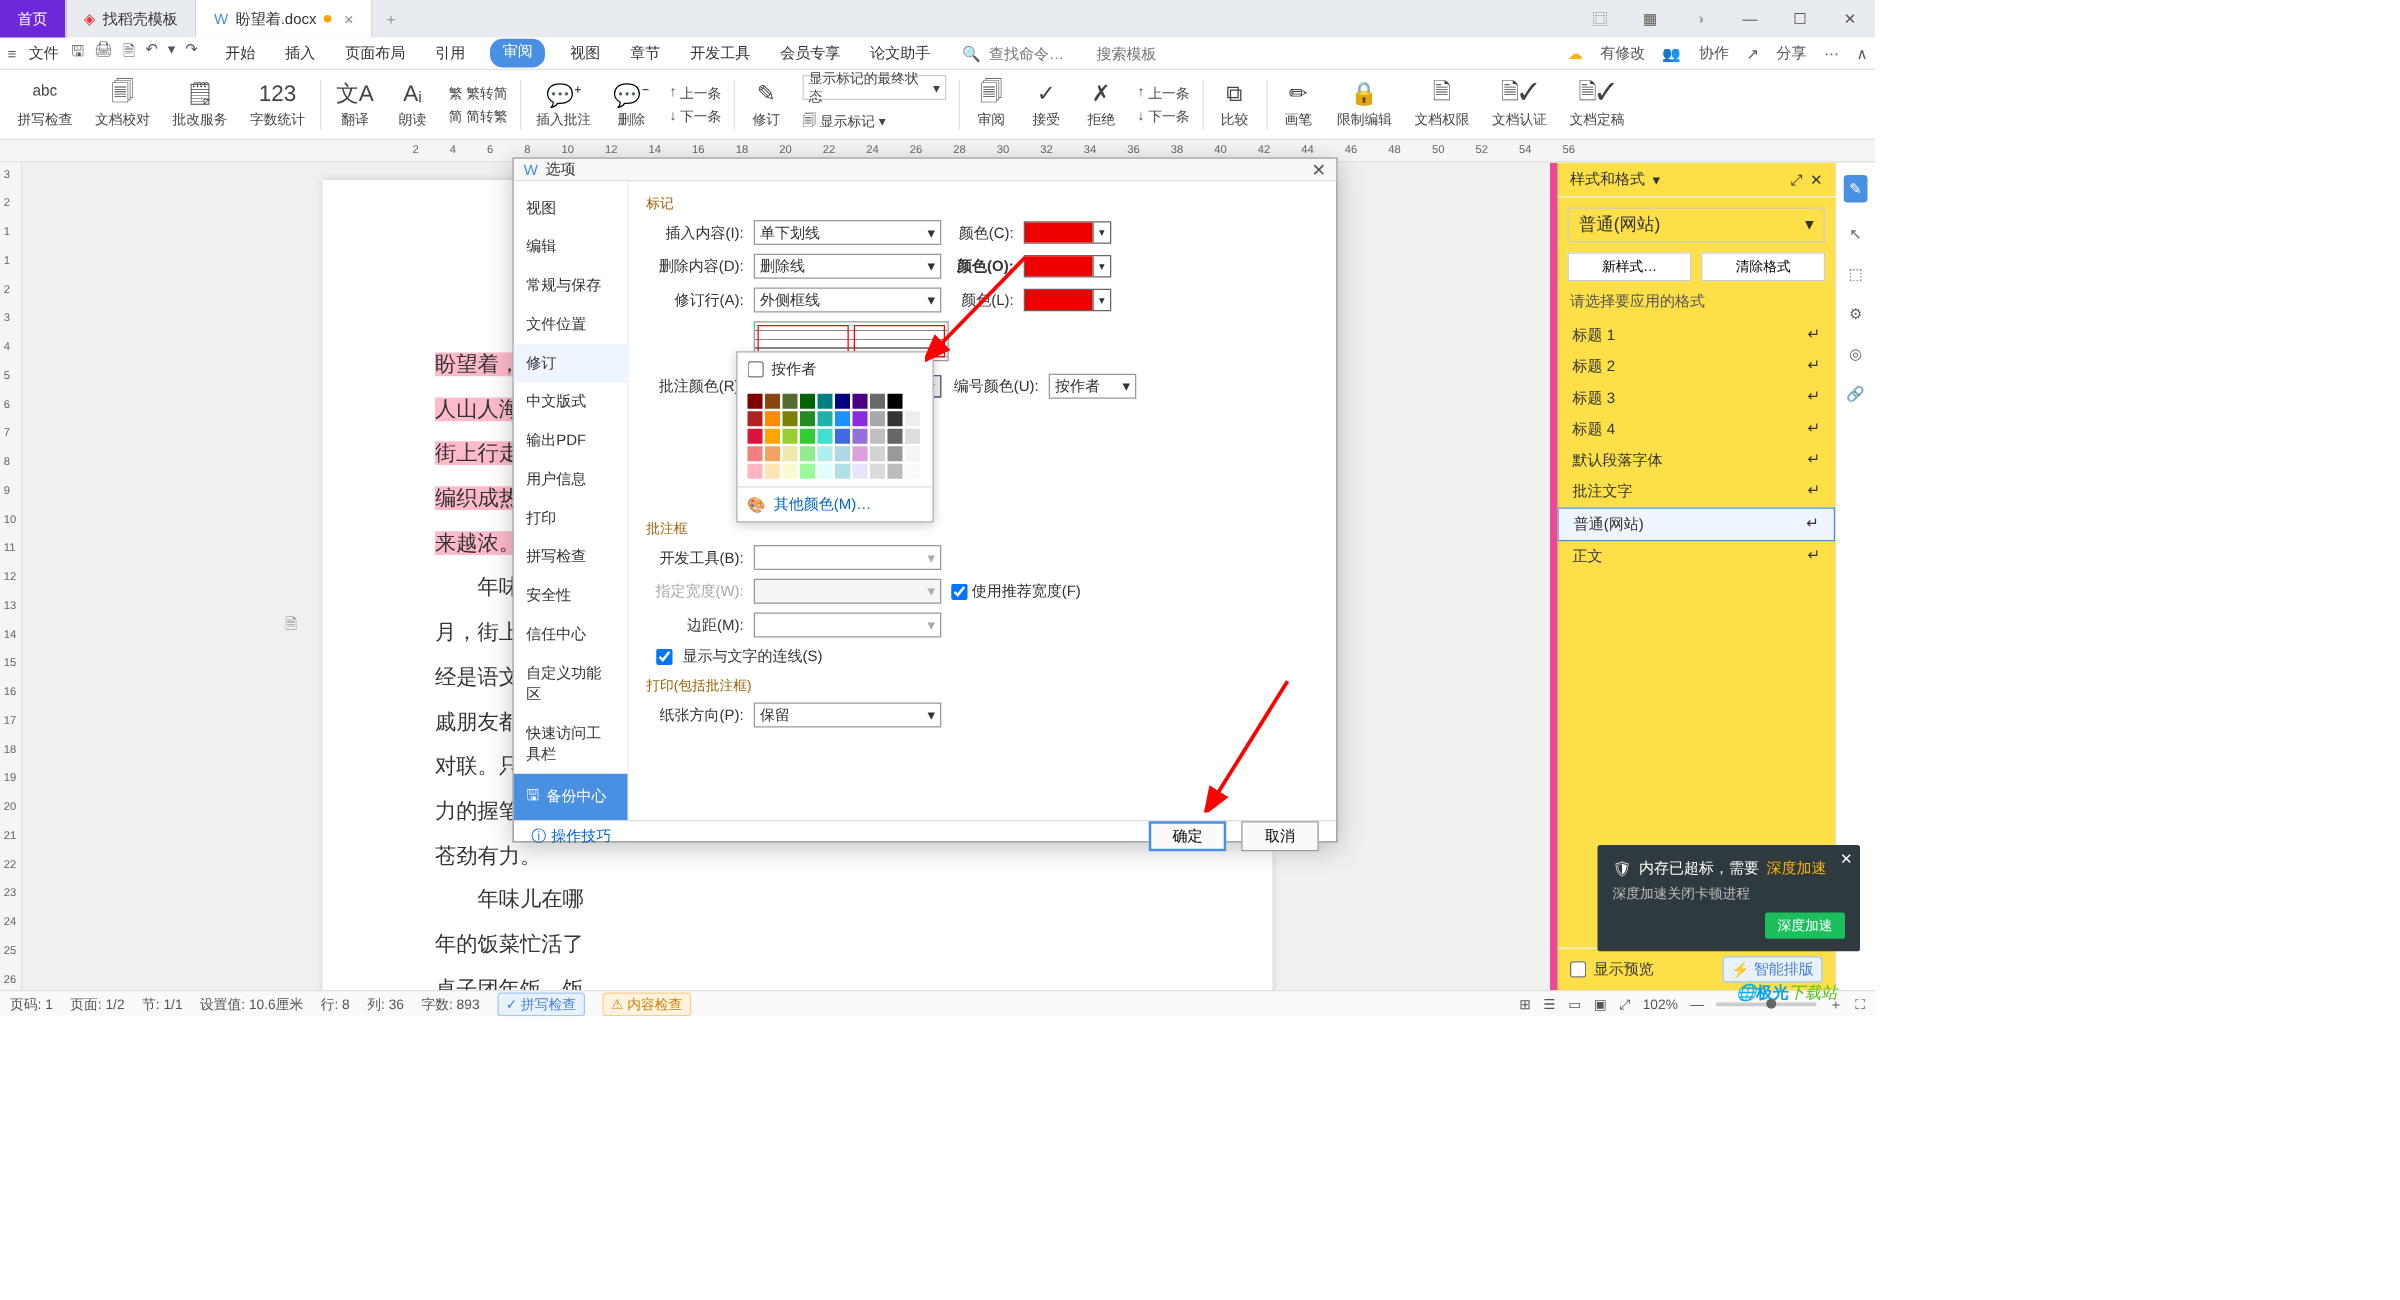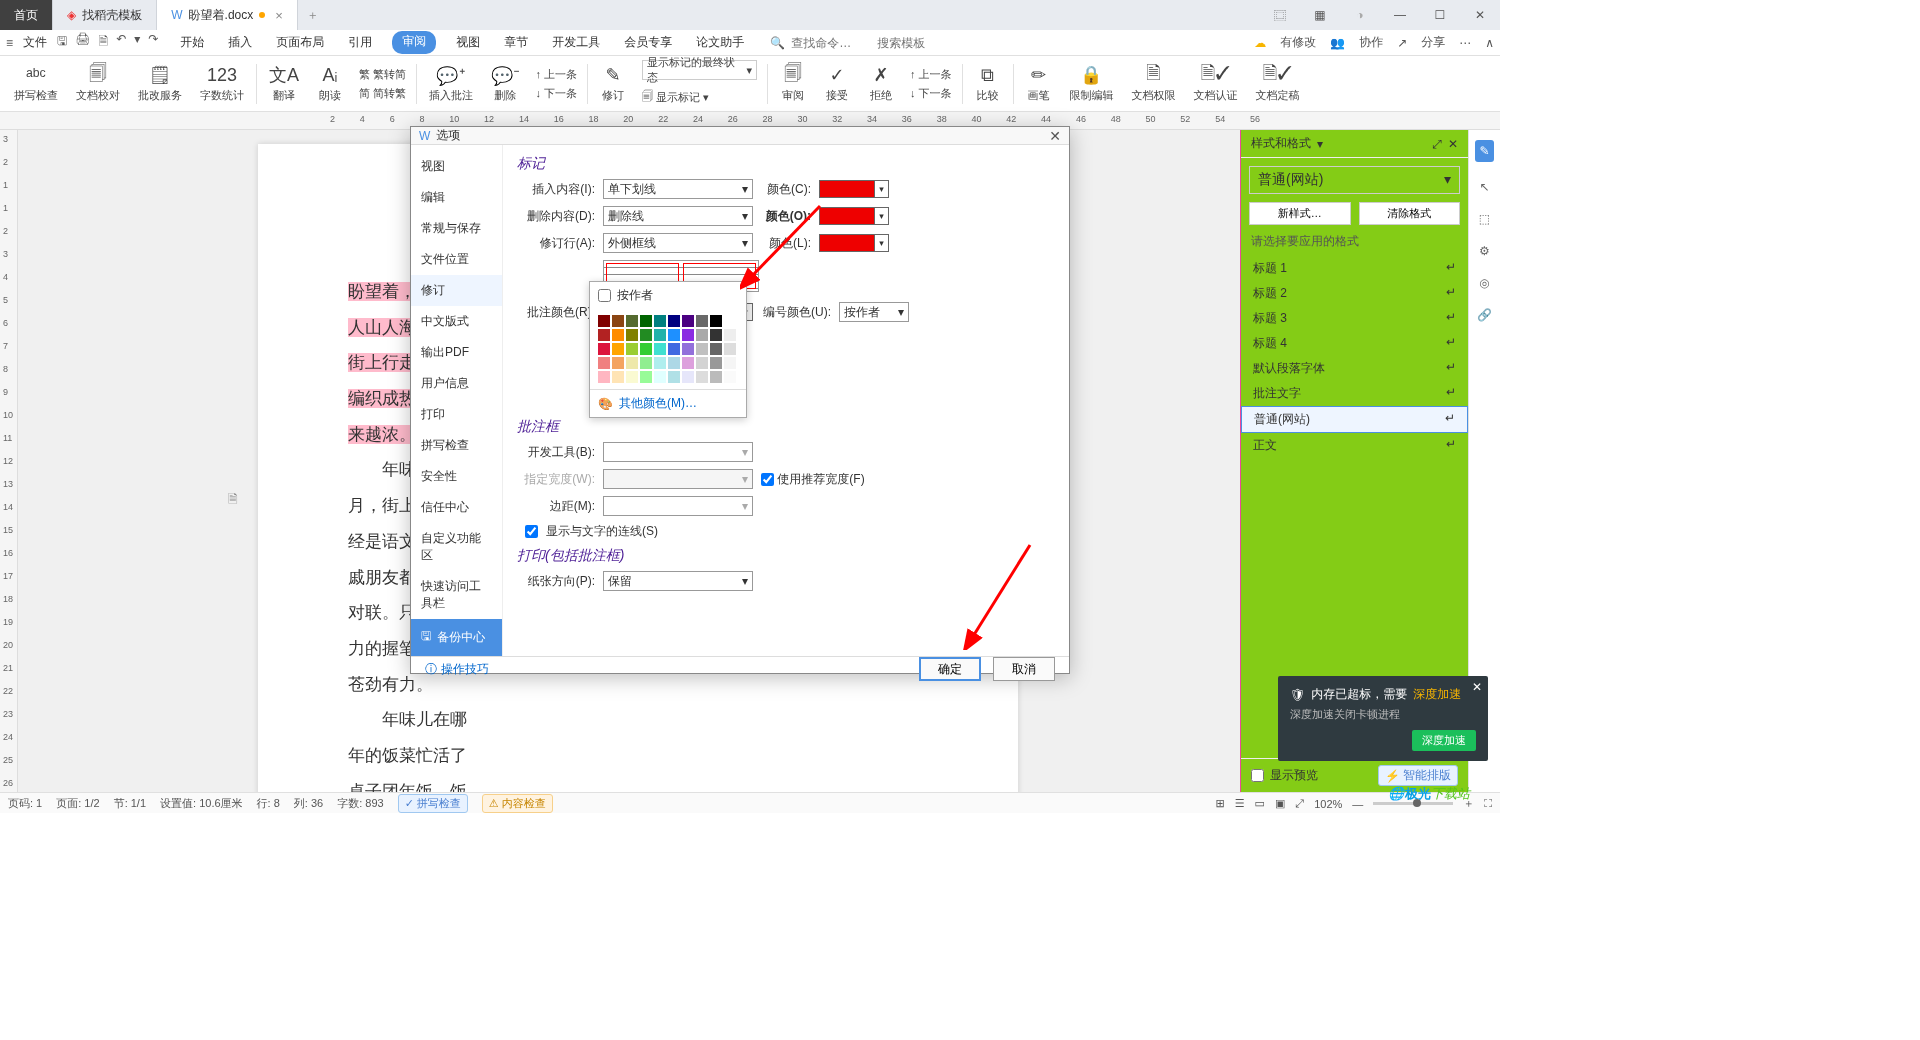--- a/index.html
+++ b/index.html
@@ -1,21 +1,21 @@
 <!DOCTYPE html>
 <html><head>
 <meta charset="utf-8">
 <style>
 * { box-sizing: border-box; margin: 0; padding: 0; font-family: "Microsoft YaHei", sans-serif; }
 body { background: #fff; font-size: 12px; color: #333; overflow: hidden; width: 1500px; height: 813px; position: relative; }
 
 .titlebar { height: 30px; background: #e8ebf0; display: flex; align-items: stretch; }
 .tab { display: flex; align-items: center; padding: 0 14px; border-right: 1px solid #d0d4da; gap: 6px; }
 .tab.active { background: #fff; }
-.tab.home { background: #404040; color: #fff; min-width: 48px; justify-content: center; }
+.tab.home { background: #6d28d9; color: #fff; min-width: 48px; justify-content: center; }
 .tab .close { color: #888; font-size: 13px; margin-left: 4px; }
 .tab .dot { width: 6px; height: 6px; background: #ffa500; border-radius: 50%; }
 .tab-add { width: 30px; display: flex; align-items: center; justify-content: center; color: #888; }
 .win-controls { margin-left: auto; display: flex; }
 .win-controls .wc { width: 40px; display: flex; align-items: center; justify-content: center; color: #555; }
 
 .menubar { height: 26px; display: flex; align-items: center; border-bottom: 1px solid #e0e0e0; padding: 0 6px; gap: 2px; }
 .mb-left { display: flex; align-items: center; gap: 10px; }
 .mb-icons { display: flex; gap: 8px; color: #555; }
 .mb-tabs { display: flex; gap: 16px; margin-left: 16px; }
@@ -35,21 +35,21 @@
 
 .ruler-h { height: 18px; background: #f5f5f5; border-bottom: 1px solid #ddd; margin-left: 0px; position: relative; font-size: 9px; color: #666; }
 .ruler-ticks { position: absolute; left: 330px; right: 240px; top: 2px; display: flex; justify-content: space-between; }
 .main { display: flex; height: 662px; }
 .ruler-v { width: 18px; background: #f5f5f5; border-right: 1px solid #ddd; position: relative; font-size: 9px; color: #666; }
 .ruler-v .vt { position: absolute; left: 3px; }
 .doc-area { flex: 1; background: #f0f0f0; position: relative; overflow: hidden; }
 .page { position: absolute; left: 240px; top: 14px; width: 760px; height: 1000px; background: #fff; box-shadow: 0 0 6px rgba(0,0,0,.15); padding: 130px 90px 60px 90px; font-size: 17px; line-height: 2.1; color: #333; font-family: SimSun, serif; }
 .page .hl { background: #fbc; }
 
-.sidepanel { width: 228px; border-left: 1px solid #ec4899; background: #84cc16; display: flex; flex-direction: column; }
+.sidepanel { width: 228px; border-left: 6px solid #ec4899; background: #fde047; display: flex; flex-direction: column; }
 .sp-head { height: 28px; display: flex; align-items: center; padding: 0 10px; border-bottom: 1px solid #eee; font-size: 12px; gap: 6px; }
 .sp-style-sel { margin: 8px; padding: 4px 8px; border: 1px solid #ccc; display: flex; justify-content: space-between; font-size: 14px; }
 .sp-btns { display: flex; gap: 8px; padding: 0 8px 8px 8px; }
 .sp-btns button { flex: 1; font-size: 11px; padding: 3px 0; border: 1px solid #ccc; background: #fff; }
 .sp-label { padding: 0 10px 6px 10px; color: #555; }
 .sp-list { flex: 1; overflow: auto; }
 .sp-list .it { padding: 4px 12px; display: flex; justify-content: space-between; font-size: 12px; }
 .sp-list .it.sel { border: 1px solid #4a90e2; background: #eef5ff; }
 .sp-foot { padding: 6px 10px; border-top: 1px solid #eee; font-size: 12px; display:flex; align-items:center; gap:6px;}
 
@@ -60,21 +60,21 @@
 
 .dialog { position: absolute; left: 410px; top: 126px; width: 660px; height: 548px; background: #fff; border: 1px solid #888; z-index: 50; display: flex; flex-direction: column; box-shadow: 0 4px 20px rgba(0,0,0,.25); }
 .dlg-title { height: 24px; background: #f8f8f8; display: flex; align-items: center; padding: 0 8px; font-size: 12px; border-bottom: 1px solid #ddd; }
 .dlg-title .x { margin-left: auto; font-size: 14px; color: #555; }
 .dlg-body { flex: 1; display: flex; }
 .dlg-nav { width: 92px; background: #fff; border-right: 1px solid #eee; padding-top: 6px; display:flex; flex-direction:column;}
 .dlg-nav .nv { padding: 7px 10px; font-size: 12px; color: #333; }
 .dlg-nav .nv.sel { background: #eef5ff; }
 .dlg-nav .backup { margin-top:auto; background: #4a90e2; color:#fff; padding:8px 10px; display:flex; gap:6px; align-items:center; }
 .dlg-content { flex: 1; padding: 10px 14px; font-size: 12px; color: #333; position: relative; }
-.dlg-section { font-size: 14px; color: #4c1d95; margin-bottom: 6px; font-style: italic; }
+.dlg-section { font-size: 11px; color: #a16207; margin-bottom: 6px; }
 .dlg-row { display: flex; align-items: center; gap: 8px; margin-bottom: 7px; }
 .dlg-row label { width: 78px; text-align: right; font-size: 12px; color: #333; }
 .dlg-sel { flex: 1; height: 20px; border: 1px solid #999; font-size: 12px; padding: 0 4px; display:flex; align-items:center; justify-content:space-between; max-width:150px; background:#fff;}
 .color-sw { width: 70px; height: 18px; border: 1px solid #666; display:flex;}
 .color-sw .c { flex:1; background: #e00; }
 .color-sw .ar { width: 14px; border-left:1px solid #666; display:flex; align-items:center; justify-content:center; font-size:9px;}
 .preview { width: 156px; height: 32px; border: 1px solid #999; background: repeating-linear-gradient(#fff,#fff 6px,#888 6px,#888 7px); margin-left: 86px; margin-bottom: 10px; display:flex;}
 .preview div { flex:1; border:1px solid red; margin:2px;}
 .color-popup { position: absolute; left: 86px; top: 136px; width: 158px; border: 1px solid #aaa; background: #fff; box-shadow: 0 2px 8px rgba(0,0,0,.2); z-index: 60; }
 .color-popup .auto { padding: 5px 8px; display:flex; align-items:center; gap:6px; font-size:12px;}

